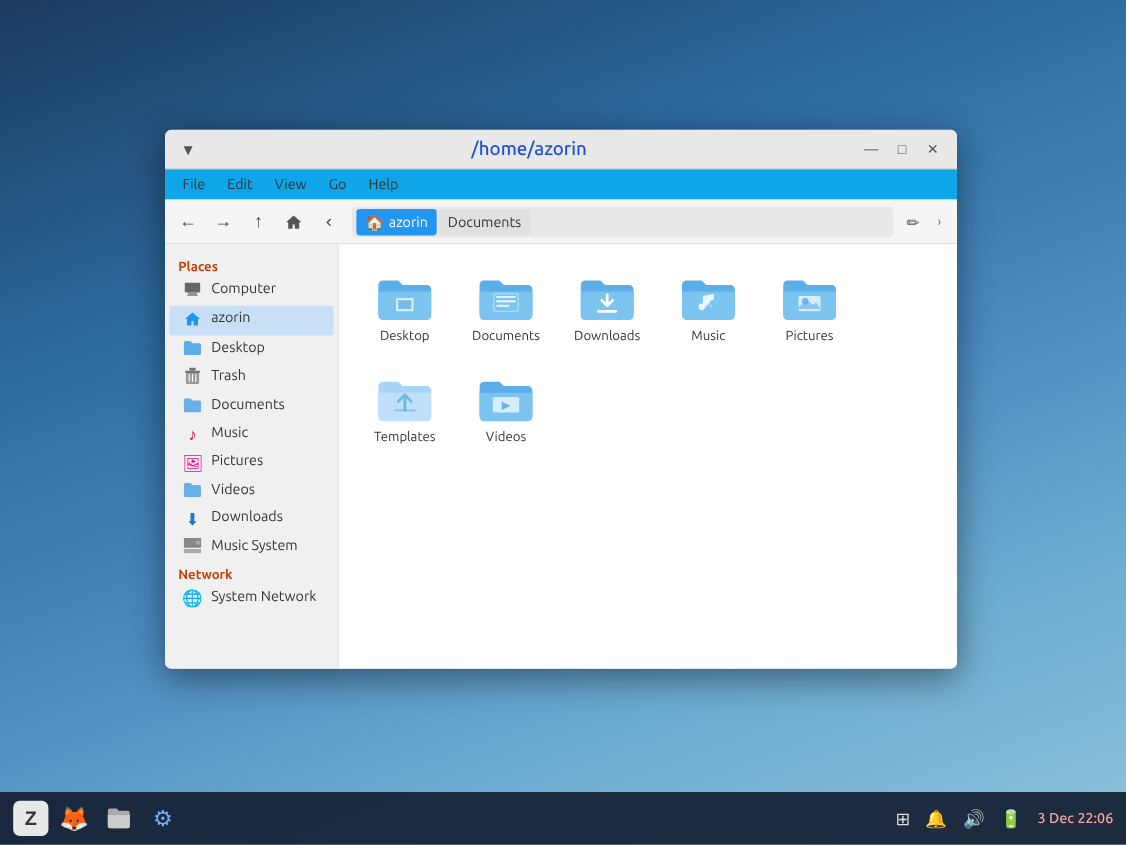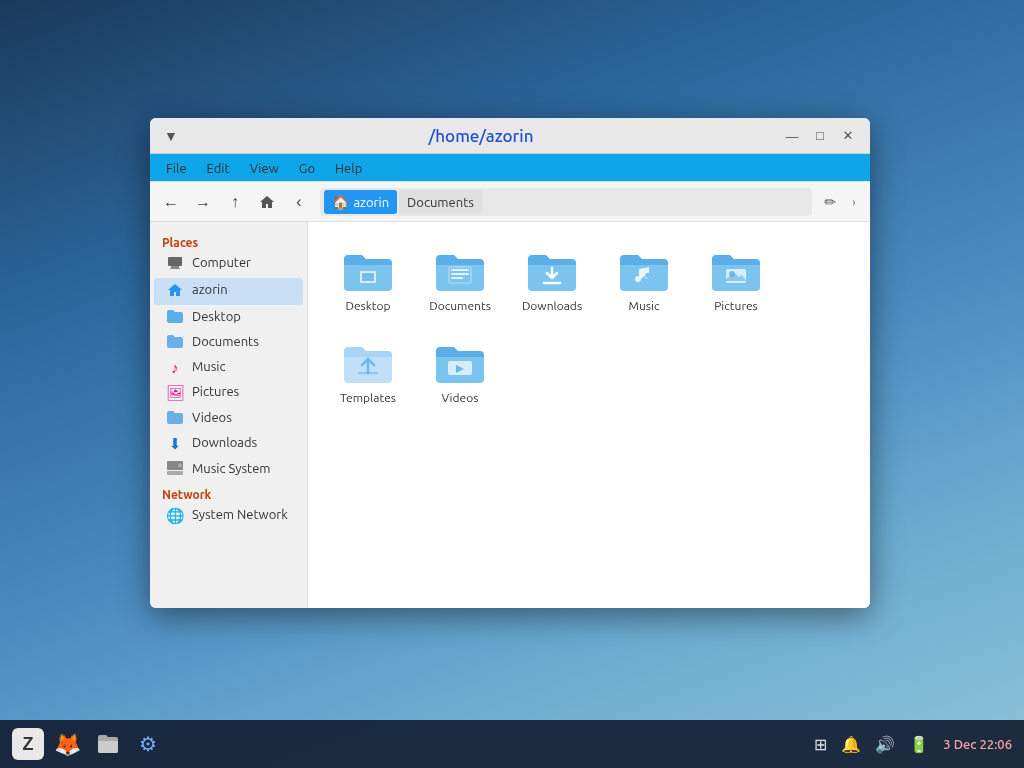--- a/index.html
+++ b/index.html
@@ -246,20 +246,33 @@
 
       <div class="sidebar-item">
         <span class="sidebar-item-icon">
           <svg width="16" height="13" viewBox="0 0 16 13">
               <path d="M0 2a2 2 0 012-2h4l2 2h6a2 2 0 012 2v7a2 2 0 01-2 2H2a2 2 0 01-2-2V2z" fill="#5baee8"></path>
             </svg>
         </span>
         <span>Desktop</span>
       </div>
 
+      <div class="sidebar-item">
+        <span class="sidebar-item-icon">
+          <svg width="14" height="16" viewBox="0 0 14 16">
+              <rect x="1" y="4" width="12" height="11" rx="1" fill="#999"></rect>
+              <rect x="0" y="3" width="14" height="2" rx="1" fill="#777"></rect>
+              <rect x="4" y="0" width="6" height="3" rx="1" fill="#777"></rect>
+              <line x1="4" y1="6" x2="4" y2="13" stroke="white" stroke-width="1"></line>
+              <line x1="7" y1="6" x2="7" y2="13" stroke="white" stroke-width="1"></line>
+              <line x1="10" y1="6" x2="10" y2="13" stroke="white" stroke-width="1"></line>
+            </svg>
+        </span>
+        <span>Trash</span>
+      </div>
 
       <div class="sidebar-item">
         <span class="sidebar-item-icon">
           <svg width="16" height="13" viewBox="0 0 16 13">
               <path d="M0 2a2 2 0 012-2h4l2 2h6a2 2 0 012 2v7a2 2 0 01-2 2H2a2 2 0 01-2-2V2z" fill="#6ab0e8"></path>
             </svg>
         </span>
         <span>Documents</span>
       </div>
 

